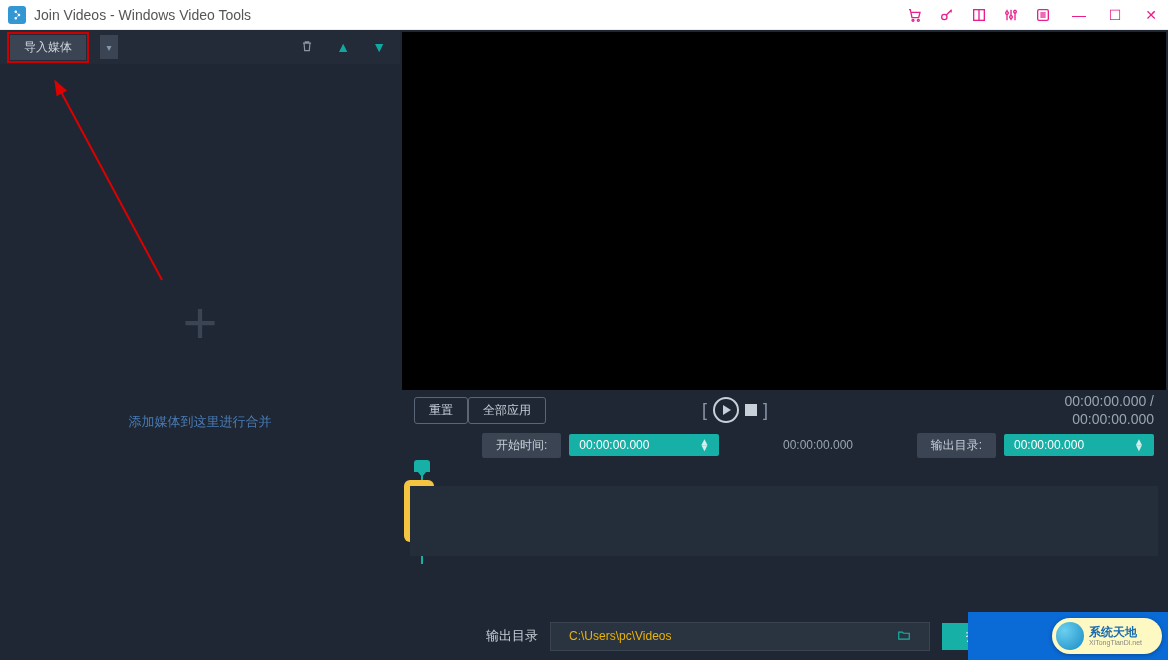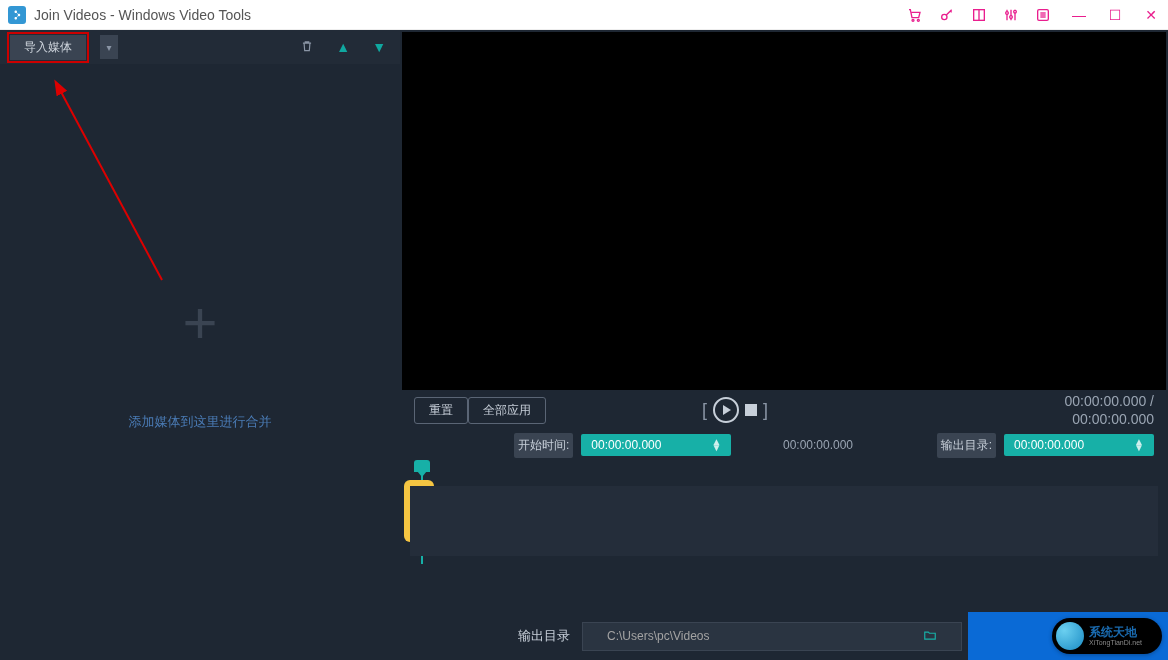--- a/index.html
+++ b/index.html
@@ -42,42 +42,42 @@
 .stop-sq { width: 12px; height: 12px; background: #c7cfd9; cursor: pointer; margin-left: 6px; }
 .pc-spacer { flex: 1; }
 .time-display { color: #9aa5b3; font-size: 14px; text-align: right; line-height: 1.3; }
 
 .region-row { height: 26px; display: flex; align-items: center; justify-content: center; gap: 24px; background: #1e2733; }
 .radio-item { display: flex; align-items: center; gap: 6px; color: #c7cfd9; font-size: 12px; cursor: pointer; }
 .radio-dot { width: 12px; height: 12px; border: 1px solid #8a95a5; border-radius: 50%; display: inline-flex; align-items: center; justify-content: center; }
 .radio-dot.checked::after { content: ""; width: 6px; height: 6px; background: #c7cfd9; border-radius: 50%; }
 
 .time-row { height: 30px; display: flex; align-items: center; padding: 0 14px; gap: 8px; background: #1e2733; }
-.time-label { background: #3a4452; color: #c7cfd9; font-size: 12px; padding: 4px 4px; border-radius: 2px; margin-left: 32px; }
+.time-label { background: #3a4452; color: #c7cfd9; font-size: 12px; padding: 4px 14px; border-radius: 2px; }
 .time-input { background: #17b0a7; color: #fff; font-size: 12px; padding: 4px 10px; border: none; width: 150px; border-radius: 2px; display: flex; align-items: center; justify-content: space-between; }
 .time-input .spn { color: rgba(255,255,255,0.8); font-size: 10px; display: flex; flex-direction: column; line-height: 6px; }
 .time-center { flex: 1; text-align: center; color: #9aa5b3; font-size: 12px; }
 
 .timeline { flex: 1; background: #1e2733; position: relative; padding-top: 10px; }
 .track { height: 70px; background: #242d3a; margin: 16px 10px 0 10px; position: relative; }
 .playhead { position: absolute; left: 14px; top: 0px; width: 18px; }
 .playhead-head { width: 16px; height: 12px; background: #17b0a7; border-radius: 3px 3px 0 0; position: relative; }
 .playhead-head::after { content: ""; position: absolute; bottom: -5px; left: 3px; width: 0; height: 0; border-left: 5px solid transparent; border-right: 5px solid transparent; border-top: 6px solid #17b0a7; }
 .playhead-line { width: 2px; height: 92px; background: #17b0a7; margin-left: 7px; }
 .clip-handle { position: absolute; left: 4px; top: 20px; width: 30px; height: 62px; background: #f5c542; border-radius: 6px; display: flex; align-items: center; justify-content: center; gap: 3px; }
 .clip-handle::before, .clip-handle::after { content: ""; width: 2px; height: 14px; background: #8a6d1f; }
 
 .bottom-bar { height: 48px; background: #1e2733; display: flex; align-items: center; padding: 0 16px; gap: 12px; position: relative; }
-.out-label { color: #c7cfd9; font-size: 13px; margin-left: 102px; }
-.path-input { flex: 0 0 380px; background: #2a3441; border: 1px solid #3a4452; color: #a3a3a3; font-size: 12px; padding: 5px 24px; display: flex; align-items: center; justify-content: space-between; }
+.out-label { color: #c7cfd9; font-size: 13px; margin-left: 70px; }
+.path-input { flex: 0 0 380px; background: #2a3441; border: 1px solid #3a4452; color: #eab308; font-size: 12px; padding: 5px 18px; display: flex; align-items: center; justify-content: space-between; }
 .folder-ico { color: #17b0a7; font-size: 14px; }
 .open-btn { background: #17b0a7; color: #fff; border: none; padding: 5px 24px; font-size: 12px; cursor: pointer; }
 .merge-btn { position: absolute; right: 0; top: 0; bottom: 0; width: 200px; background: #0a6ad6; color: #fff; border: none; font-size: 14px; cursor: pointer; display: flex; align-items: center; justify-content: center; }
 
-.watermark-badge { position: absolute; right: 6px; bottom: 6px; width: 110px; height: 36px; background: #000000; border-radius: 18px; display: flex; align-items: center; padding: 2px 8px 2px 4px; box-shadow: 0 1px 4px rgba(0,0,0,0.3); z-index: 10; }
+.watermark-badge { position: absolute; right: 6px; bottom: 6px; width: 110px; height: 36px; background: #fef9c3; border-radius: 18px; display: flex; align-items: center; padding: 2px 8px 2px 4px; box-shadow: 0 1px 4px rgba(0,0,0,0.3); z-index: 10; }
 .wm-globe { width: 28px; height: 28px; border-radius: 50%; background: radial-gradient(circle at 30% 30%, #6bd0f0, #1a8bc4); flex-shrink: 0; position: relative; }
 .wm-text { display: flex; flex-direction: column; margin-left: 5px; line-height: 1.1; }
 .wm-cn { font-size: 12px; font-weight: bold; color: #1a6bb0; }
 .wm-en { font-size: 7px; color: #888; }
 </style>
 </head>
 <body>
 
 <div class="titlebar">
   <div class="app-icon">

